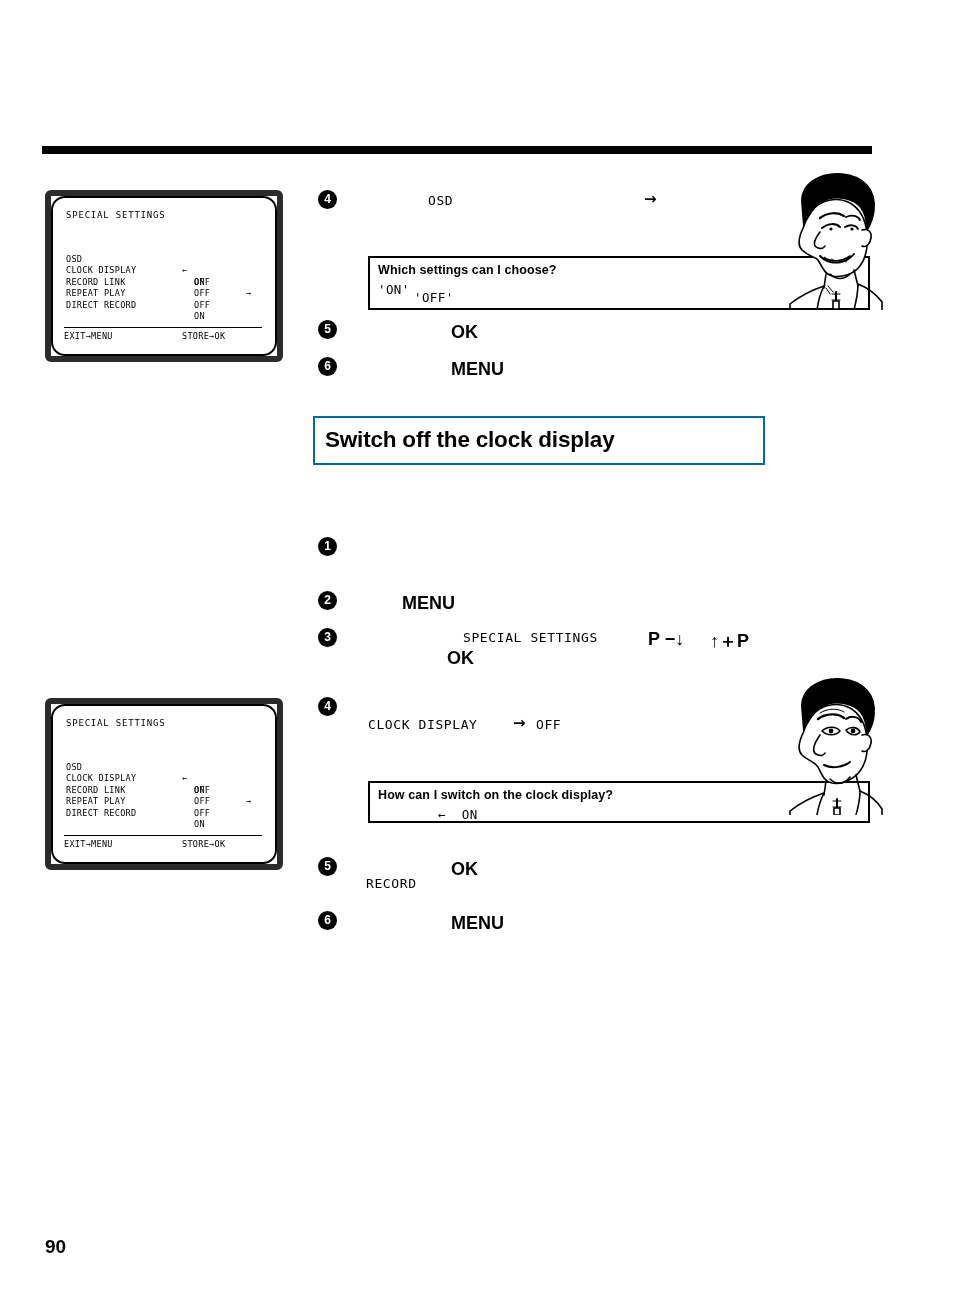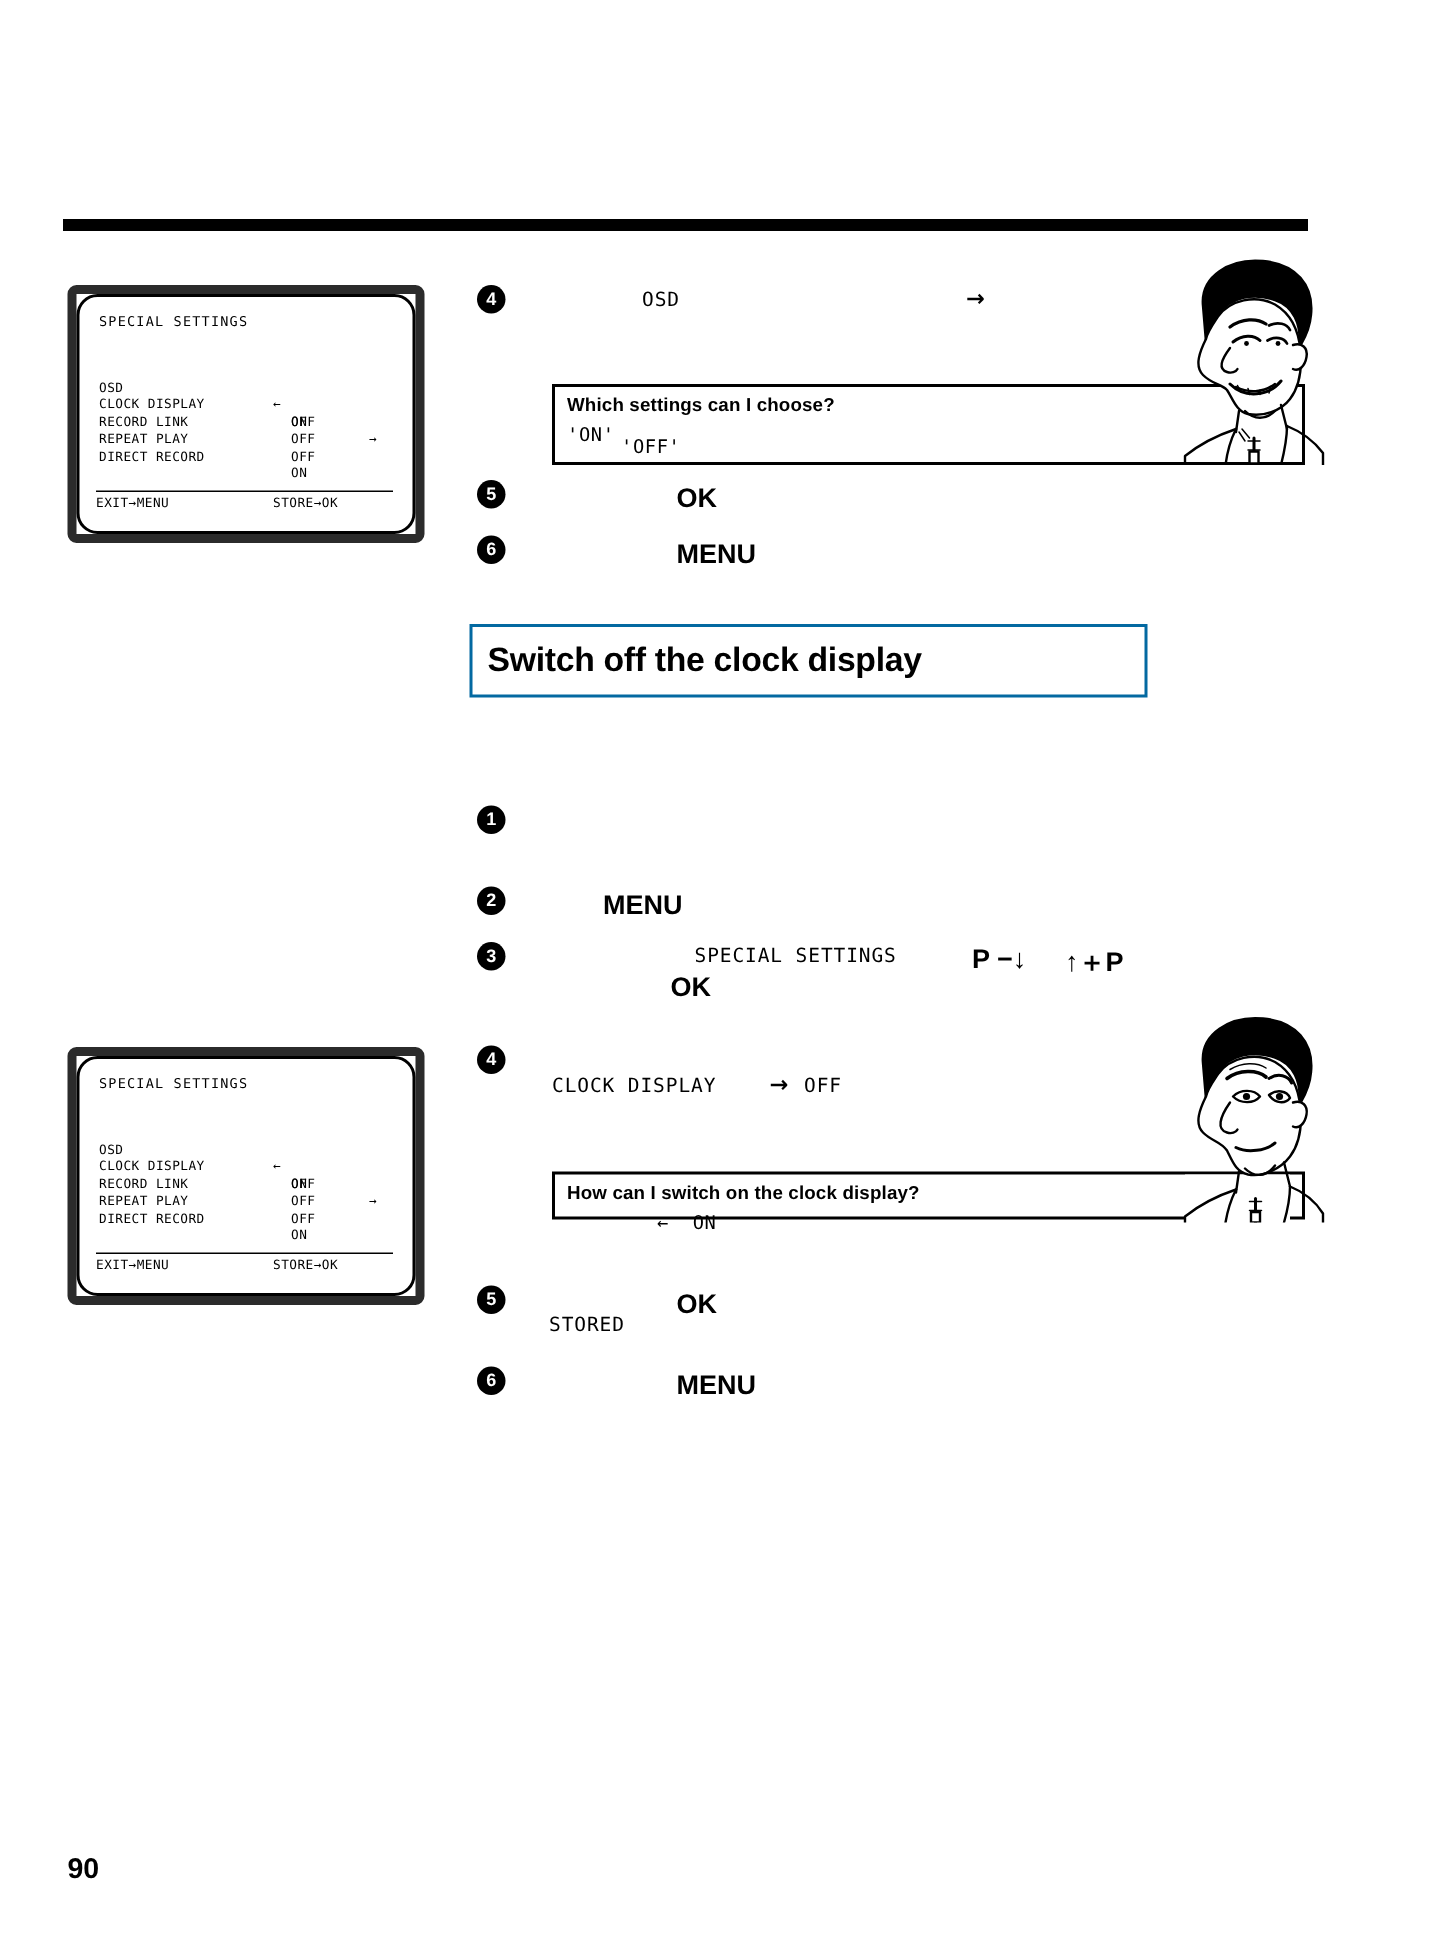--- a/index.html
+++ b/index.html
@@ -349,29 +349,29 @@
       <span class="right">STORE→OK</span>
     </div>
   </div>
 </div>
 
 <div class="step-num" style="left:318px; top:697px;">4</div>
 <div class="mono" style="left:368px; top:717px;">CLOCK DISPLAY</div>
 <div class="arrow" style="left:513px; top:714px;">→</div>
 <div class="mono" style="left:536px; top:717px;">OFF</div>
 
-<div class="tip-box" style="left:368px; top:781px; width:502px; height:32px;">
+<div class="tip-box" style="left:368px; top:781px; width:502px; height:42px;">
   <div class="tip-q">How can I switch on the clock display?</div>
   <div class="tip-line" style="left:68px; top:24px;">←  ON</div>
 </div>
 <div class="char-mask" style="left:790px; top:783px; width:70px; height:36px;"></div>
 
 <div class="step-num" style="left:318px; top:857px;">5</div>
 <div class="bold" style="left:451px; top:859px;">OK</div>
-<div class="mono" style="left:366px; top:876px;">STORED</div>
+<div class="mono" style="left:366px; top:876px;">RECORD</div>
 
 <div class="step-num" style="left:318px; top:911px;">6</div>
 <div class="bold" style="left:451px; top:913px;">MENU</div>
 
 <div class="character" style="left:780px; top:675px;">
   <svg viewBox="0 0 108 140" xmlns="http://www.w3.org/2000/svg">
     <g fill="none" stroke="#000" stroke-width="1.6" stroke-linecap="round" stroke-linejoin="round">
 
       <path d="M22 34 C20 14, 40 2, 62 4 C84 6, 96 20, 94 40 C93 52, 88 58, 86 62 C88 46, 82 34, 70 30 C56 25, 40 28, 32 40 C28 46, 25 52, 24 58 Z" fill="#000" stroke="#000"></path>
 

